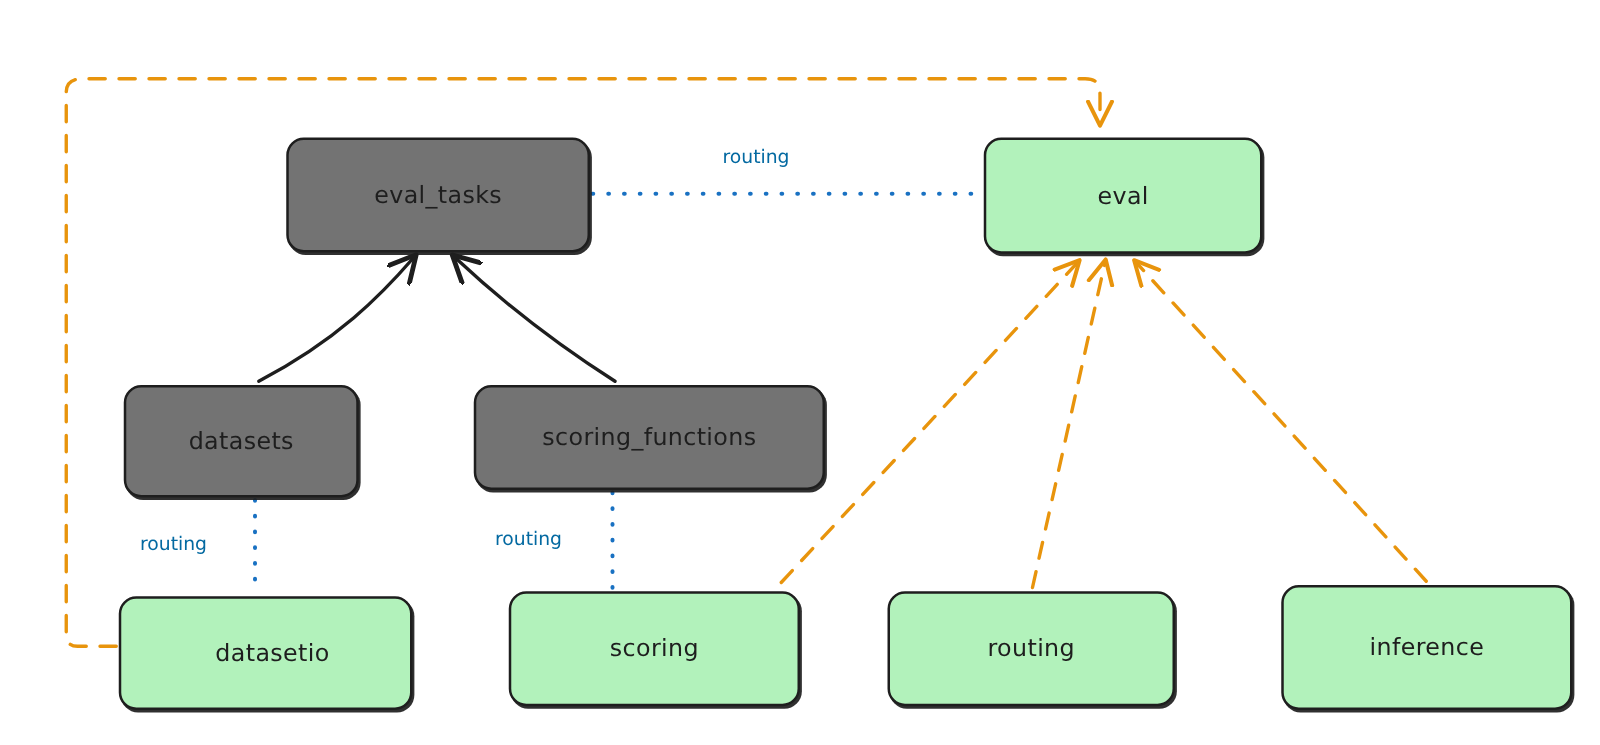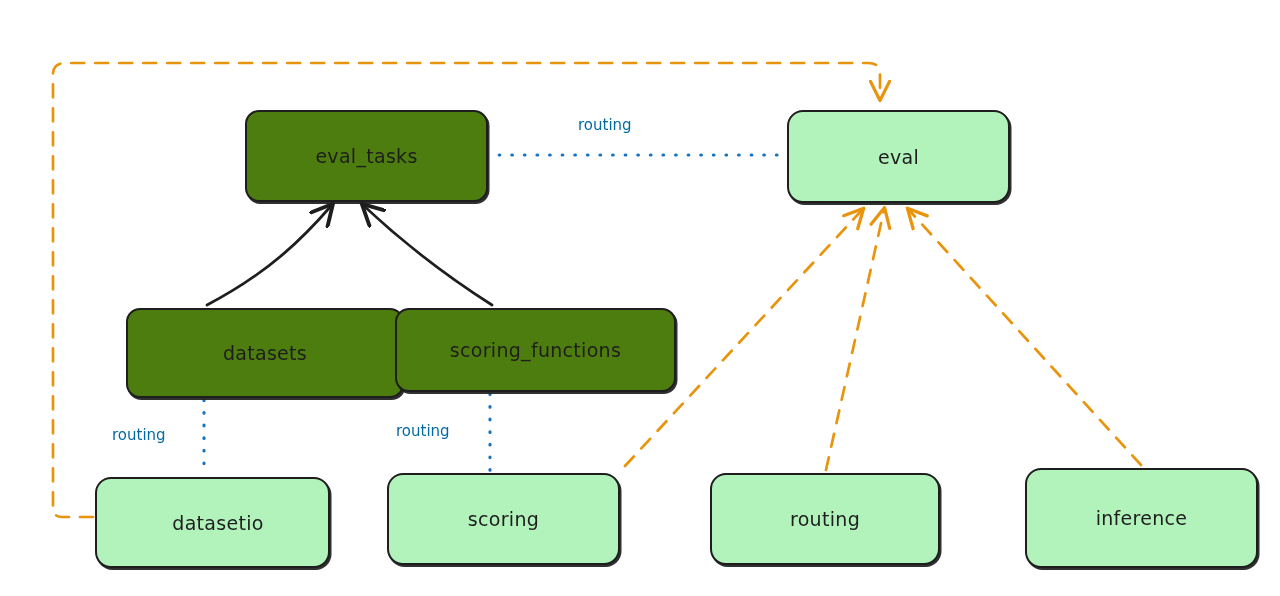--- a/index.html
+++ b/index.html
@@ -31,22 +31,22 @@
     position: absolute;
     box-sizing: border-box;
     border: 2.6px solid #1e1e1e;
     border-radius: 14px;
     display: flex;
     align-items: center;
     justify-content: center;
     z-index: 3;
     box-shadow: 1.5px 2px 0 rgba(30,30,30,0.92);
   }
-  .node.blue  { background: #4d7c0f; margin-left: 16px; }
-  .node.green { background: #b2f2bb; border-radius: 16px; }
+  .node.blue  { background: #737373; }
+  .node.green { background: #b2f2bb; }
   .node-label {
     font-family: "DejaVu Sans", sans-serif;
     font-size: 19px;
     color: #1e1e1e;
     letter-spacing: 0.3px;
     white-space: nowrap;
     user-select: none;
   }
   .edge-label {
     position: absolute;
@@ -112,33 +112,33 @@
   </svg>
 
   <div class="node blue" style="left:229px; top:110px; width:243px; height:92px;">
     <span class="node-label">eval_tasks</span>
   </div>
 
   <div class="node green" style="left:787px; top:110px; width:223px; height:93px;">
     <span class="node-label">eval</span>
   </div>
 
-  <div class="node blue" style="left:110px; top:308px; width:278px; height:90px;">
+  <div class="node blue" style="left:99px; top:308px; width:188px; height:90px;">
     <span class="node-label">datasets</span>
   </div>
 
   <div class="node blue" style="left:379px; top:308px; width:281px; height:84px;">
     <span class="node-label">scoring_functions</span>
   </div>
 
   <div class="node green" style="left:95px; top:477px; width:235px; height:91px;padding-left:11px;">
     <span class="node-label">datasetio</span>
   </div>
 
-  <div class="node green" style="left:387px; top:473px; width:233px; height:92px;">
+  <div class="node green" style="left:407px; top:473px; width:233px; height:92px;">
     <span class="node-label">scoring</span>
   </div>
 
   <div class="node green" style="left:710px; top:473px; width:230px; height:92px;">
     <span class="node-label">routing</span>
   </div>
 
   <div class="node green" style="left:1025px; top:468px; width:233px; height:100px;">
     <span class="node-label">inference</span>
   </div>

